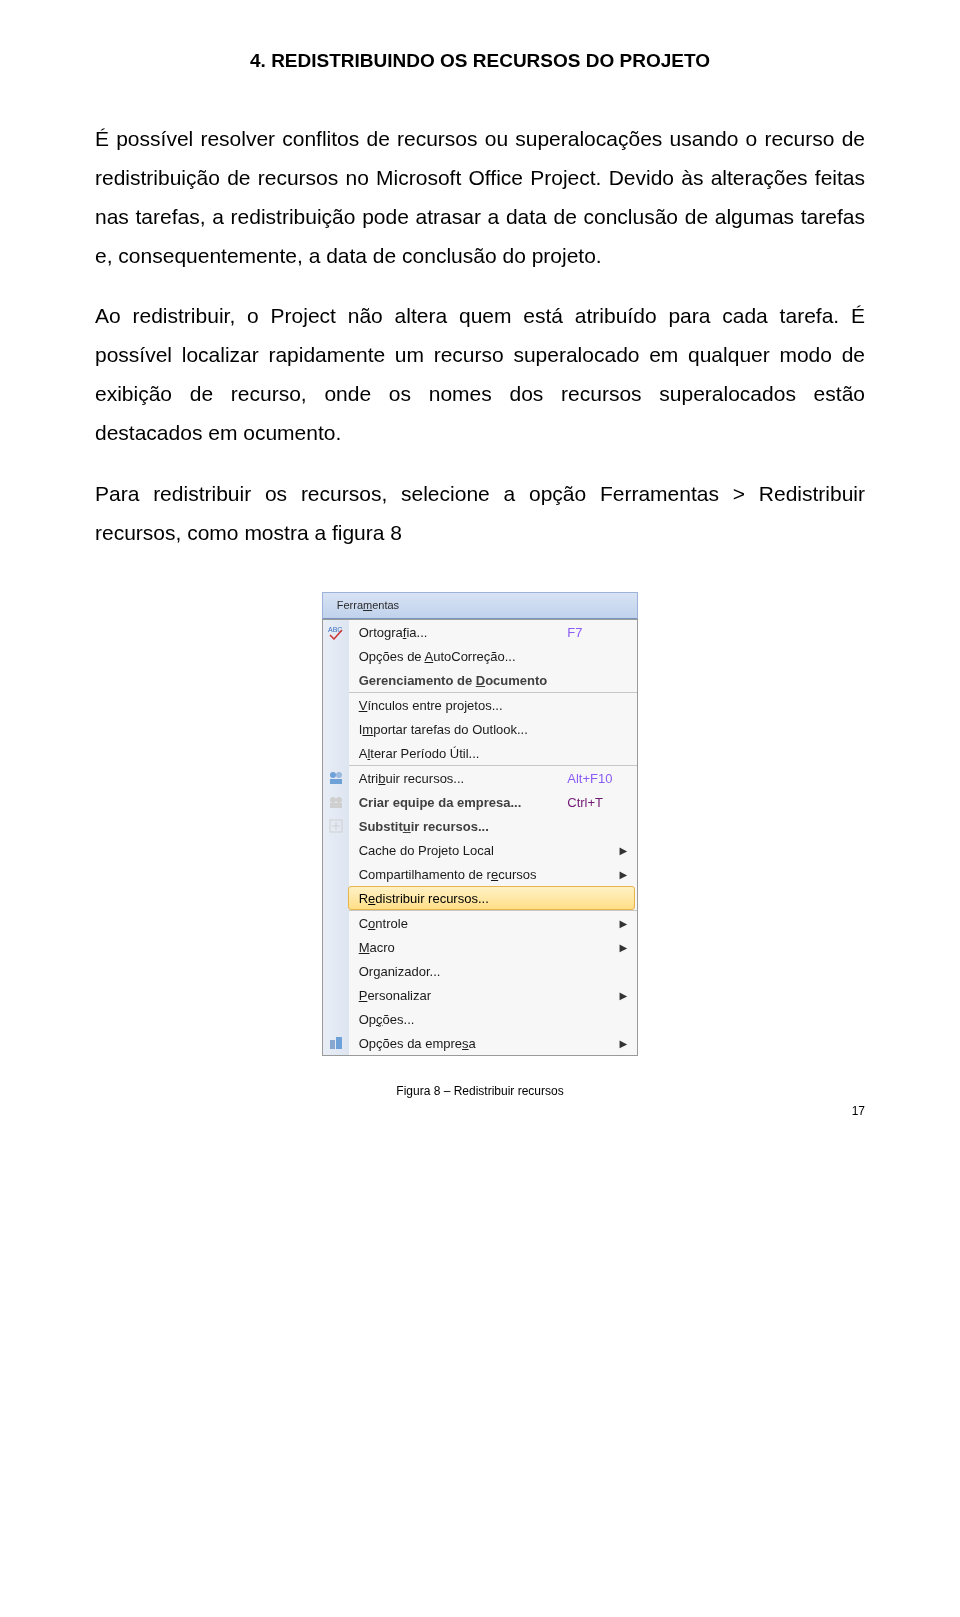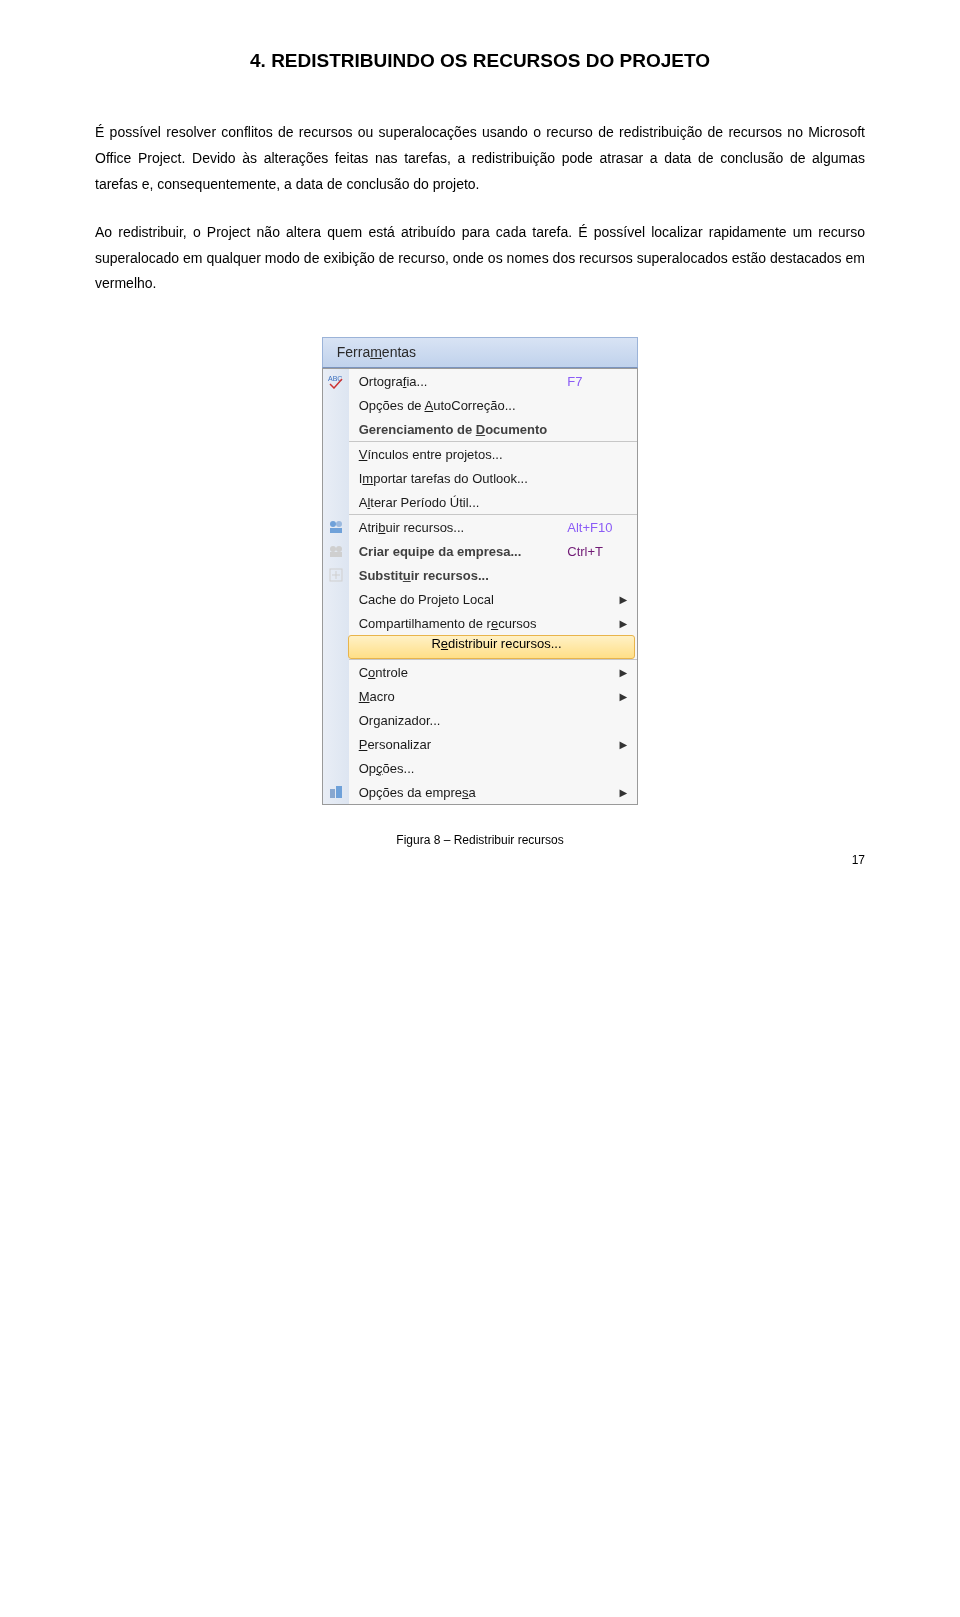--- a/index.html
+++ b/index.html
@@ -16,21 +16,21 @@
     width: 960px;
     position: relative;
   }
   .heading {
     text-align: center;
     font-weight: bold;
     font-size: 19px;
     margin-bottom: 48px;
   }
   .body-text {
-    font-size: 14px;
+    font-size: 21px;
     line-height: 1.85;
     text-align: justify;
     margin-bottom: 22px;
   }
   .figure-wrap {
     text-align: center;
     margin-top: 40px;
   }
   .figure-caption {
     text-align: center;
@@ -48,21 +48,21 @@
   .menu-wrap {
     display: inline-block;
     text-align: left;
     background: #fff;
   }
   .menu-header {
     background: linear-gradient(#d8e3f4, #c0d2ec);
     border: 1px solid #9bb3d8;
     border-bottom: 1px solid #7a93bd;
     padding: 6px 14px 7px 14px;
-    font-size: 14px;
+    font-size: 11px;
     color: #2a2a2a;
     font-family: "Segoe UI", Tahoma, sans-serif;
   }
   .menu-header .mn { text-decoration: underline; }
   .menu-body {
     border: 1px solid #9a9a9a;
     background: #f7f7f7;
     font-size: 13px;
     font-family: "Segoe UI", Tahoma, sans-serif;
     display: flex;
@@ -115,40 +115,40 @@
     color: #333;
   }
   .menu-row.highlight .menu-label,
   .menu-row.highlight .menu-shortcut { color: #000; }
   .menu-row.highlight {
     background: linear-gradient(#fff1c6, #ffdf87);
     border: 1px solid #e8b44b;
     border-radius: 3px;
     height: 22px;
     margin: 0 2px 0 -1px;
-    flex-direction: column;
   }
   .icon-cell {
     width: 26px;
     height: 24px;
     display: flex;
     align-items: center;
     justify-content: center;
   }
   .icon-cell.sep { height: 1px; }
   .mn { text-decoration: underline; }
 </style>
 </head>
 <body>
 
 <div class="page">
   <div class="heading">4. REDISTRIBUINDO OS RECURSOS DO PROJETO</div>
 
   <p class="body-text">É possível resolver conflitos de recursos ou superalocações usando o recurso de redistribuição de recursos no Microsoft Office Project. Devido às alterações feitas nas tarefas, a redistribuição pode atrasar a data de conclusão de algumas tarefas e, consequentemente, a data de conclusão do projeto.</p>
-  <p class="body-text">Ao redistribuir, o Project não altera quem está atribuído para cada tarefa. É possível localizar rapidamente um recurso superalocado em qualquer modo de exibição de recurso, onde os nomes dos recursos superalocados estão destacados em vermelho.</p>
+  <p class="body-text">Ao redistribuir, o Project não altera quem está atribuído para cada tarefa. É possível localizar rapidamente um recurso superalocado em qualquer modo de exibição de recurso, onde os nomes dos recursos superalocados estão destacados em ocumento.</p>
+  <p class="body-text">Para redistribuir os recursos, selecione a opção Ferramentas &gt; Redistribuir recursos, como mostra a figura 8</p>
 
   <div class="figure-wrap">
     <div class="menu-wrap">
       <div class="menu-header" id="menu-title">Ferra<span class="mn">m</span>entas</div>
       <div class="menu-body">
         <div class="icon-col" id="icon-col">
             <div class="icon-cell">
               <svg width="16" height="16">
                 <text x="0" y="8" font-size="7" fill="#3a6fbf" font-family="Arial">ABC</text>
                 <path d="M2 11 L6 15 L14 6" stroke="#c33" stroke-width="1.5" fill="none"></path>

